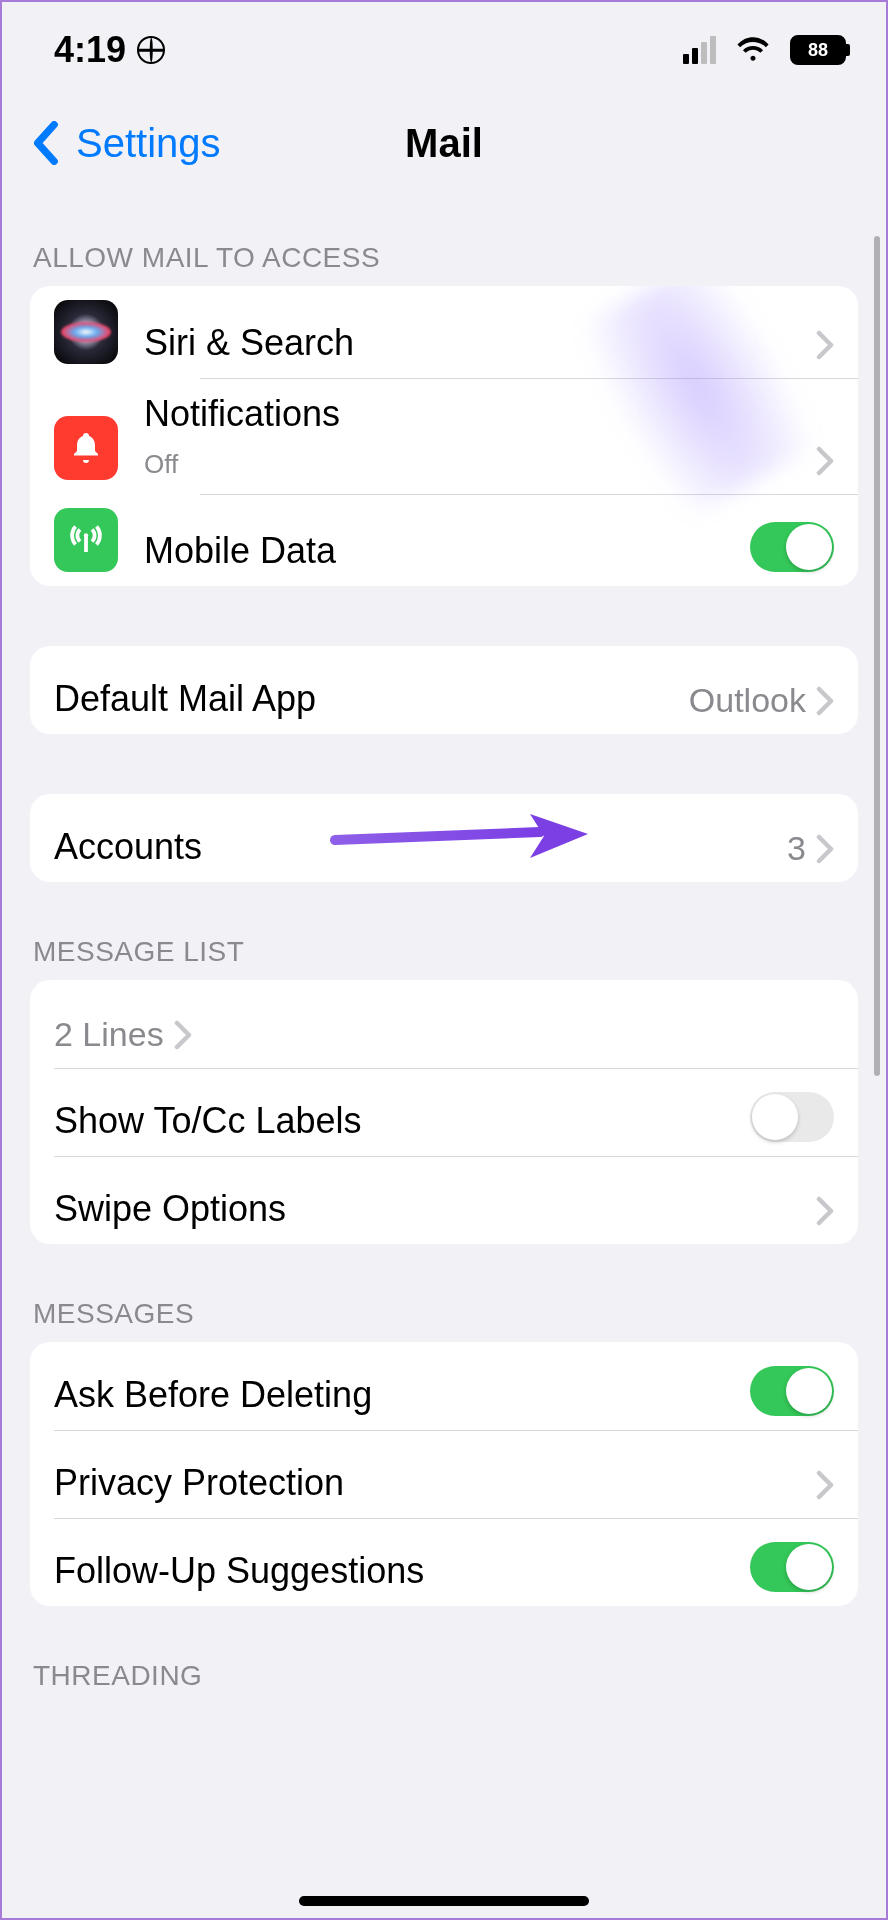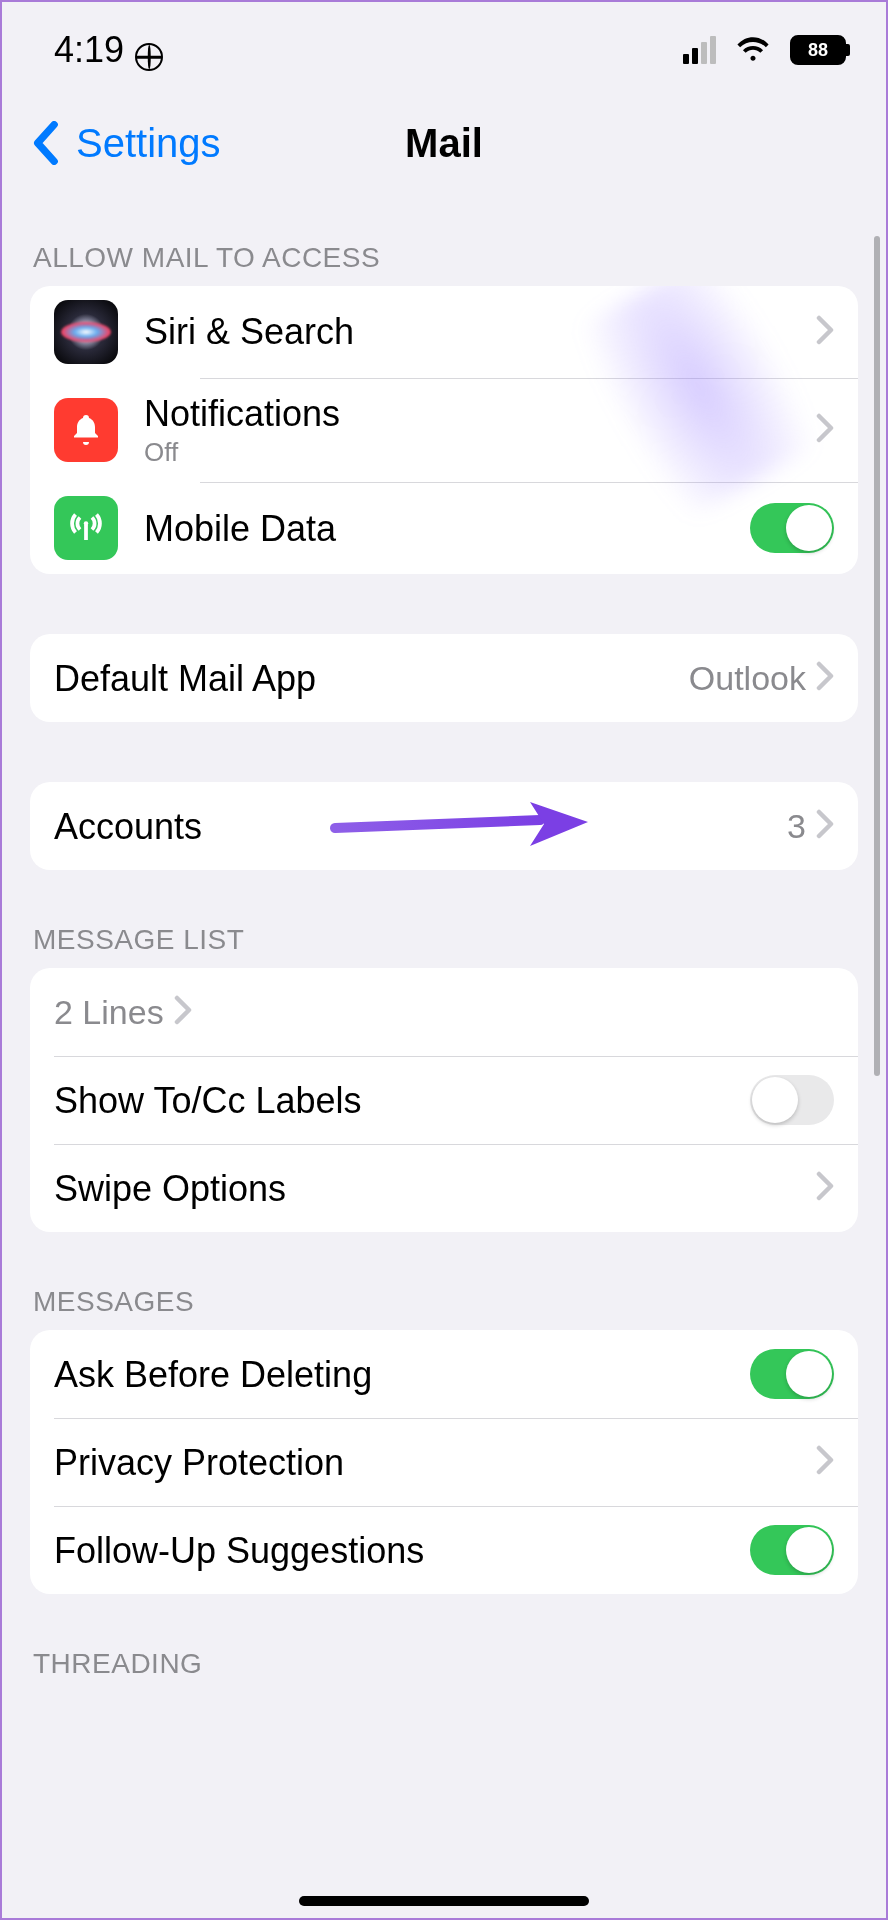--- a/index.html
+++ b/index.html
@@ -14,21 +14,21 @@
     overflow: hidden;
     border: 2px solid #a97bd8;
   }
   .status-bar {
     display: flex;
     justify-content: space-between;
     align-items: center;
     padding: 18px 40px 0 52px;
     height: 78px;
   }
-  .status-left { display:flex; align-items:flex-end; gap:11px; font-size:36px; font-weight:400;}
+  .status-left { display:flex; align-items:center; gap:11px; font-size:36px; font-weight:700;}
   .status-right { display:flex; align-items:center; gap:20px; }
   .globe-icon {
     width: 28px; height: 28px; border: 2.5px solid #000; border-radius: 50%;
     position: relative; display:inline-block;
   }
   .globe-icon::before, .globe-icon::after { content:''; position:absolute; background:#000; }
   .globe-icon::before { left:50%; top:0; width:2.5px; height:100%; transform:translateX(-50%); border-radius:50%; }
   .globe-icon::after { top:50%; left:0; height:2.5px; width:100%; transform:translateY(-50%); }
   .signal-bars { display:flex; align-items:flex-end; gap:3px; }
   .signal-bars span { width:6px; background:#bdbdbd; border-radius:1px; }
@@ -50,39 +50,39 @@
   .back-btn svg { width:30px; height:44px; }
   .nav-title { position:absolute; left:50%; transform:translateX(-50%); font-size:40px; font-weight:600; }
   .section-header {
     padding: 54px 46px 12px 31px;
     color:#8a8a8e; font-size:28px; letter-spacing:0.5px; text-transform:uppercase;
   }
   .group {
     background:#fff; border-radius:20px; margin:0 28px; overflow:hidden;
   }
   .row {
-    display:flex; align-items:center; min-height:88px; padding:14px 24px 14px 24px; position:relative;
+    display:flex; align-items:flex-end; min-height:88px; padding:14px 24px 14px 24px; position:relative;
   }
   .row + .row::before {
     content:''; position:absolute; top:0; left:170px; right:0; height:1px; background:#d8d8dc;
   }
   .row.noicon + .row.noicon::before, .row.noicon::before { left:24px; }
   .app-icon {
     width:64px; height:64px; border-radius:14px; margin-right:26px; flex-shrink:0;
     display:flex; align-items:center; justify-content:center;
   }
   .siri-icon { background: radial-gradient(circle at 50% 50%, #fff 0%, #e0e0ff 10%, #2a2a3a 40%, #000 100%); position:relative; overflow:hidden;}
   .siri-icon::after{content:''; position:absolute; width:50px; height:20px; background:radial-gradient(ellipse, #fff, #6ae, #e46, transparent); border-radius:50%; filter:blur(1px);}
   .notif-icon { background:#ff3b30; }
   .notif-icon svg { width:36px; height:36px; fill:#fff;}
   .data-icon { background:#34c759; }
   .data-icon svg { width:36px; height:36px; stroke:#fff; fill:none; stroke-width:2.5;}
   .row-text { flex:1; display:flex; flex-direction:column; justify-content:center;}
   .row-label { font-size:36px; font-weight:400; color:#000; line-height:1.2;}
-  .row-sub { font-size:26px; color:#8a8a8e; margin-top:2px;}
+  .row-sub { font-size:26px; color:#8a8a8e; margin-top:14px;}
   .row-value { font-size:34px; color:#8a8a8e; margin-right:10px;}
   .chevron { color:#c7c7cc; }
   .chevron svg { width:18px; height:30px; stroke:#c7c7cc; }
   .toggle {
     width:84px; height:50px; border-radius:25px; background:#e9e9ea; position:relative; flex-shrink:0;
   }
   .toggle.on { background:#34c759; }
   .toggle .knob {
     width:46px; height:46px; background:#fff; border-radius:50%; position:absolute; top:2px; left:2px;
     box-shadow:0 2px 4px rgba(0,0,0,0.2);

